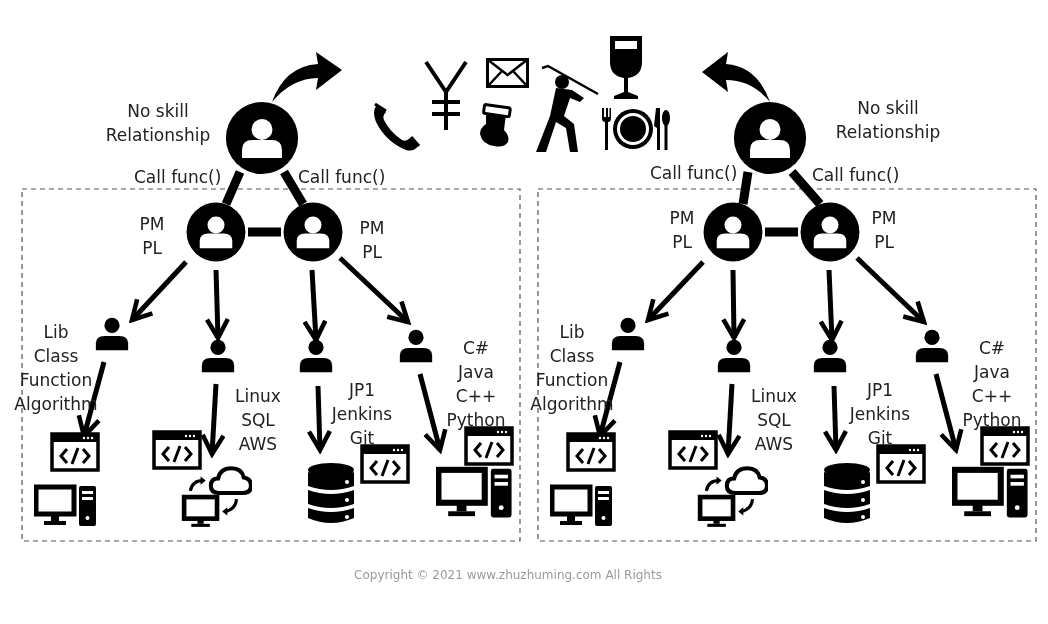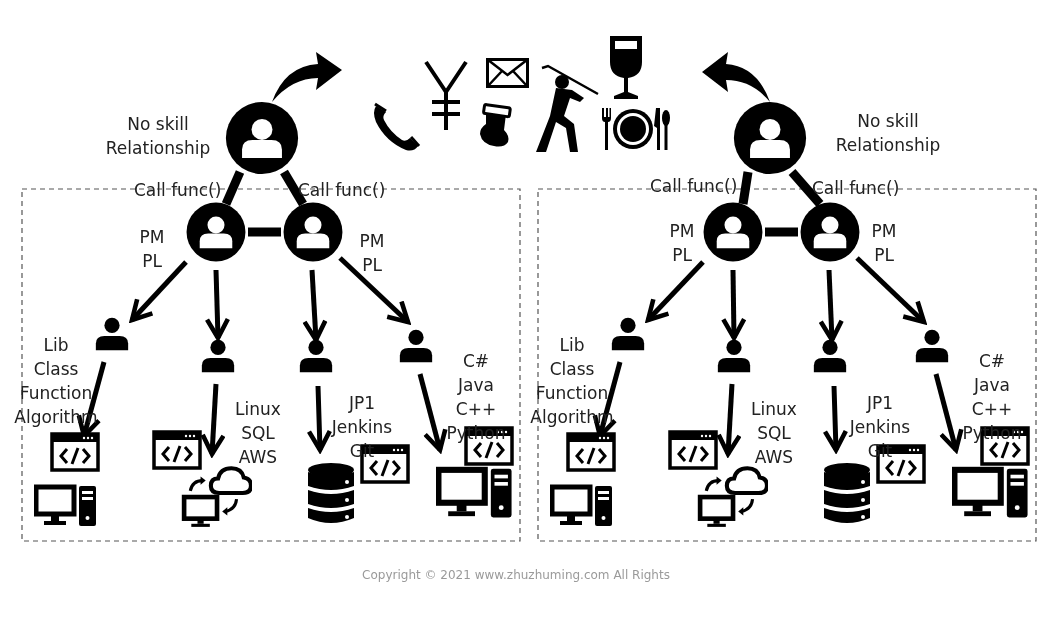--- a/index.html
+++ b/index.html
@@ -1,19 +1,19 @@
 <!DOCTYPE html>
 <html><head>
 <meta charset="utf-8">
 <style>
   html,body{margin:0;padding:0;background:#ffffff;}
   body{width:1048px;height:624px;position:relative;overflow:hidden;font-family:"DejaVu Sans","Liberation Sans",sans-serif;color:#111;}
   svg.stage{position:absolute;left:0;top:0;}
-  .lbl{position:absolute;font-size:17px;line-height:24px;color:#222;text-align:center;white-space:nowrap;font-family:"DejaVu Sans",sans-serif;margin-top:13px;}
-  .copy{position:absolute;left:352px;top:568px;width:328px;text-align:center;font-size:12px;line-height:15px;color:#9a9a9a;font-family:"DejaVu Sans",sans-serif;}
+  .lbl{position:absolute;font-size:17px;line-height:24px;color:#222;text-align:center;white-space:nowrap;font-family:"DejaVu Sans",sans-serif;}
+  .copy{position:absolute;left:344px;top:568px;width:328px;text-align:center;font-size:12px;line-height:15px;color:#9a9a9a;font-family:"DejaVu Sans",sans-serif;}
 </style>
 </head>
 <body>
 
 <svg class="stage" width="1048" height="624" viewBox="0 0 1048 624">
   <defs>
 
     <symbol id="userCircle" viewBox="-40 -40 80 80">
       <circle r="38" fill="#000"></circle>
       <circle cx="0" cy="-9" r="11" fill="#fff"></circle>

